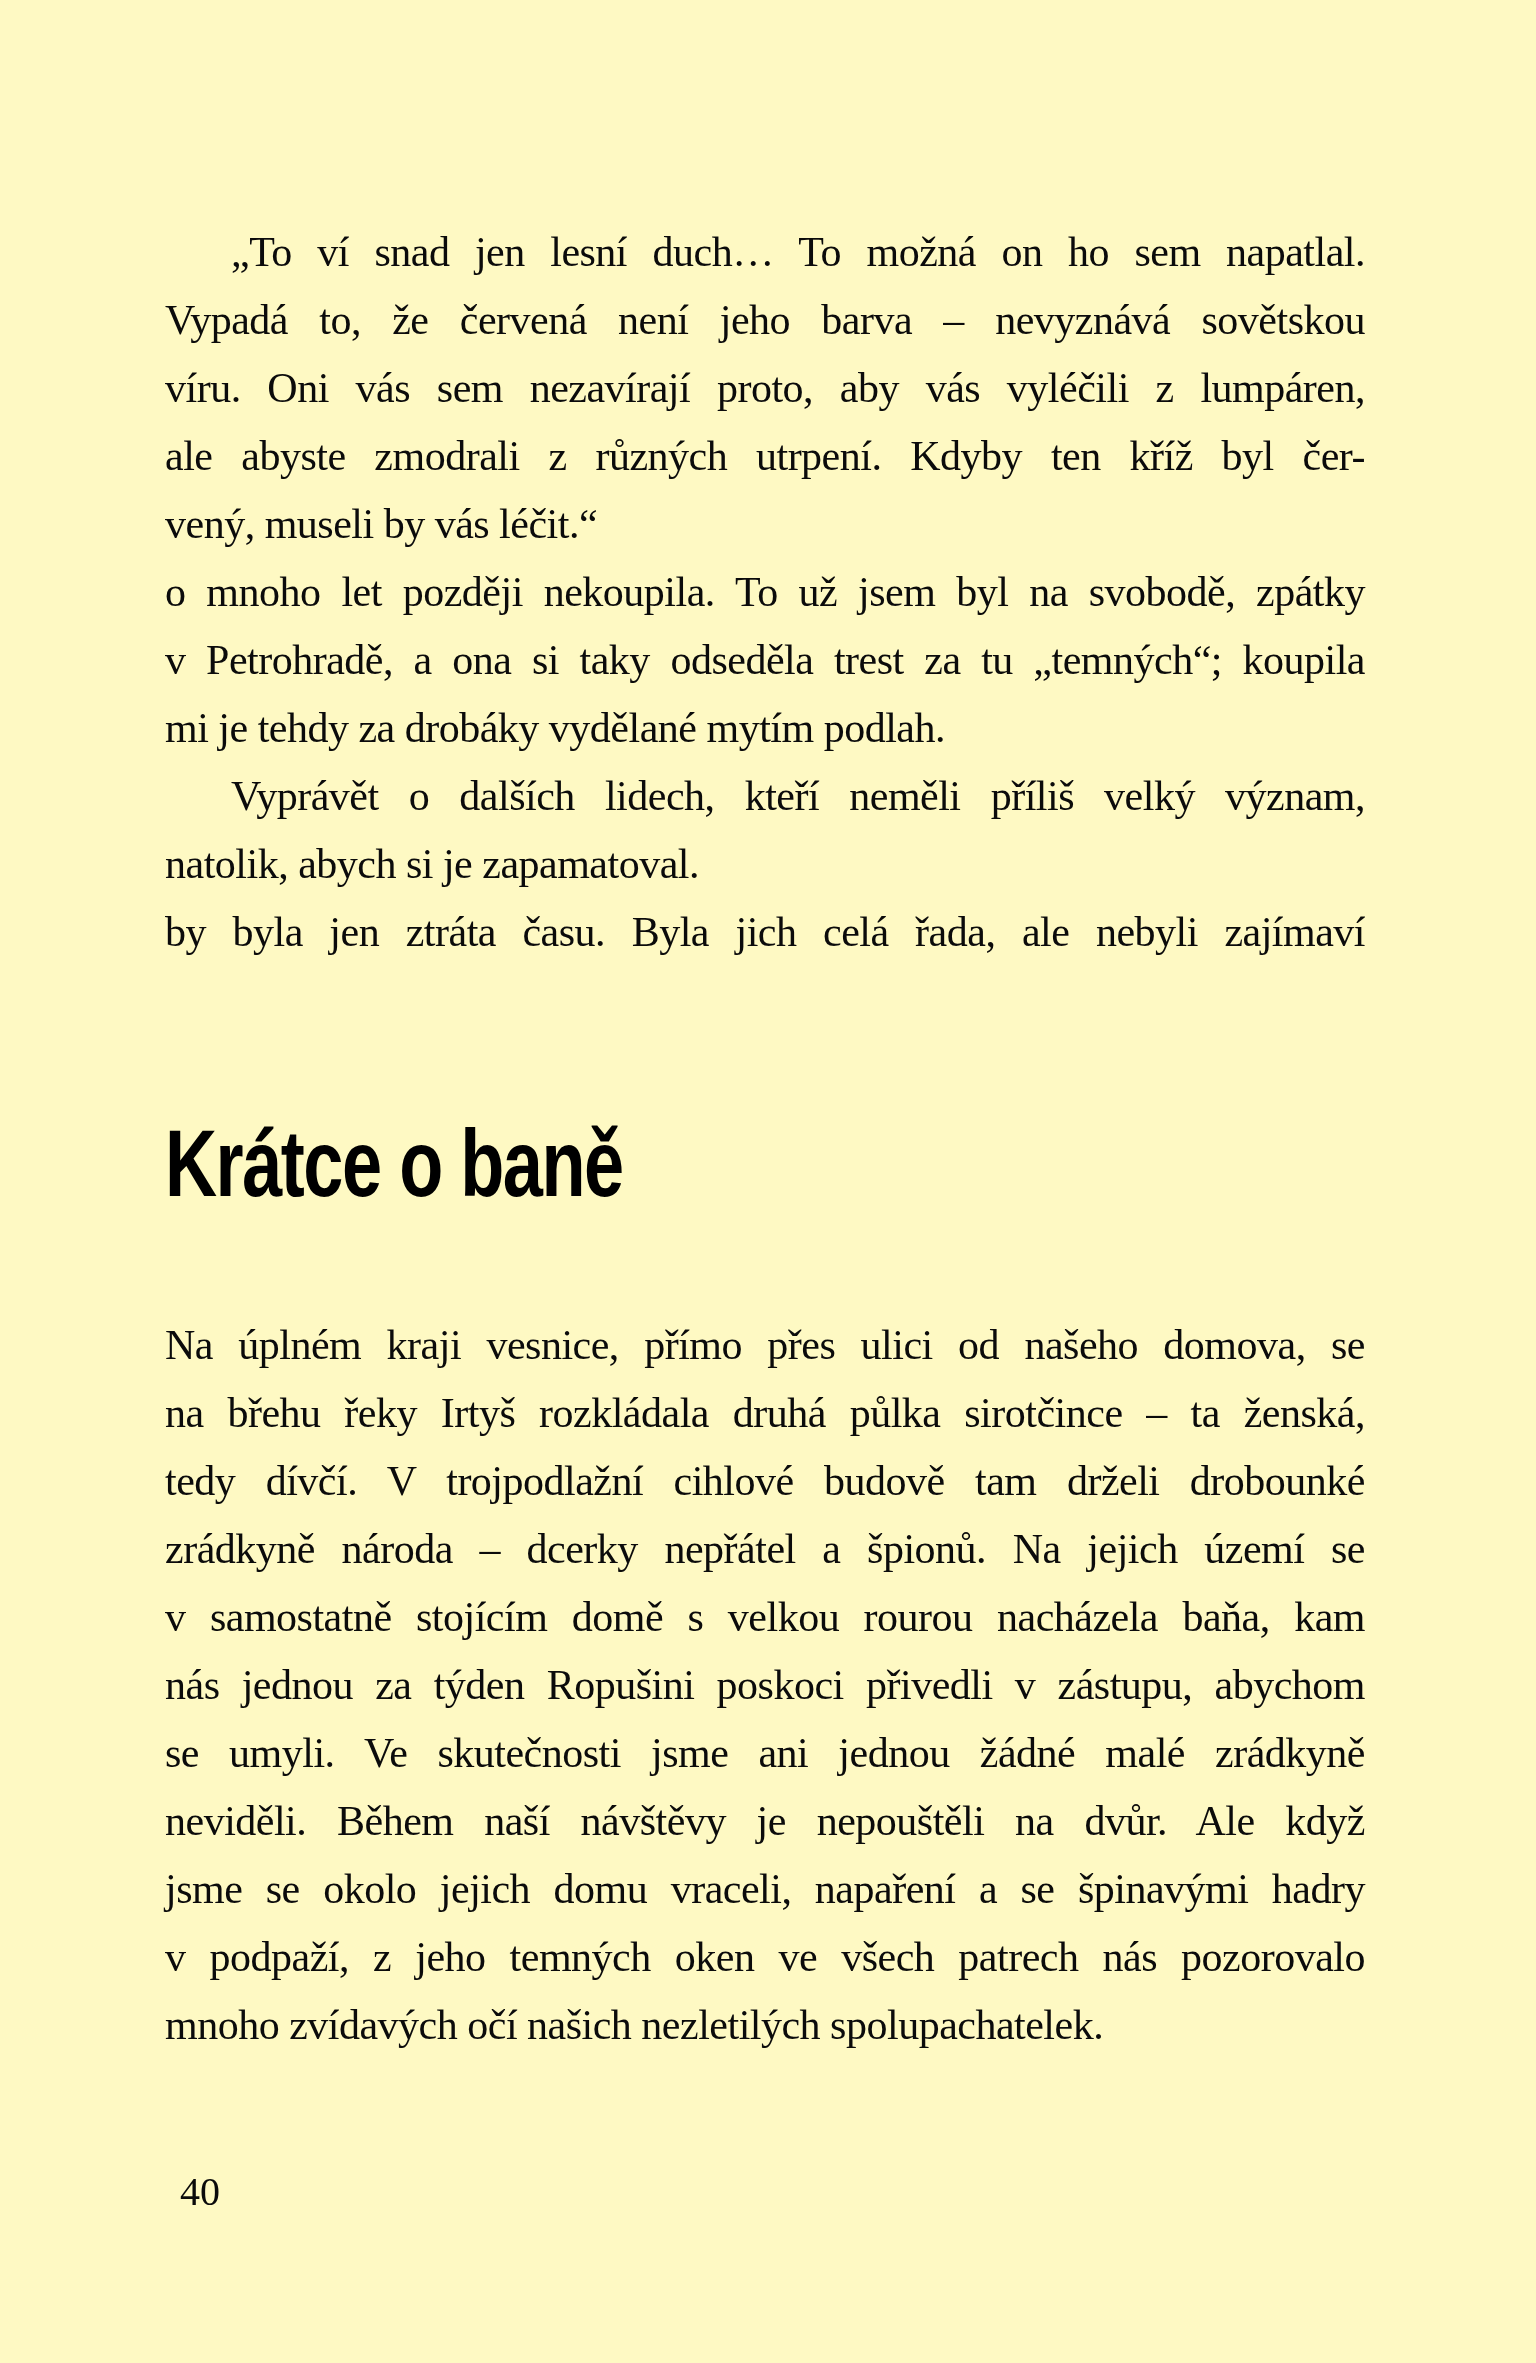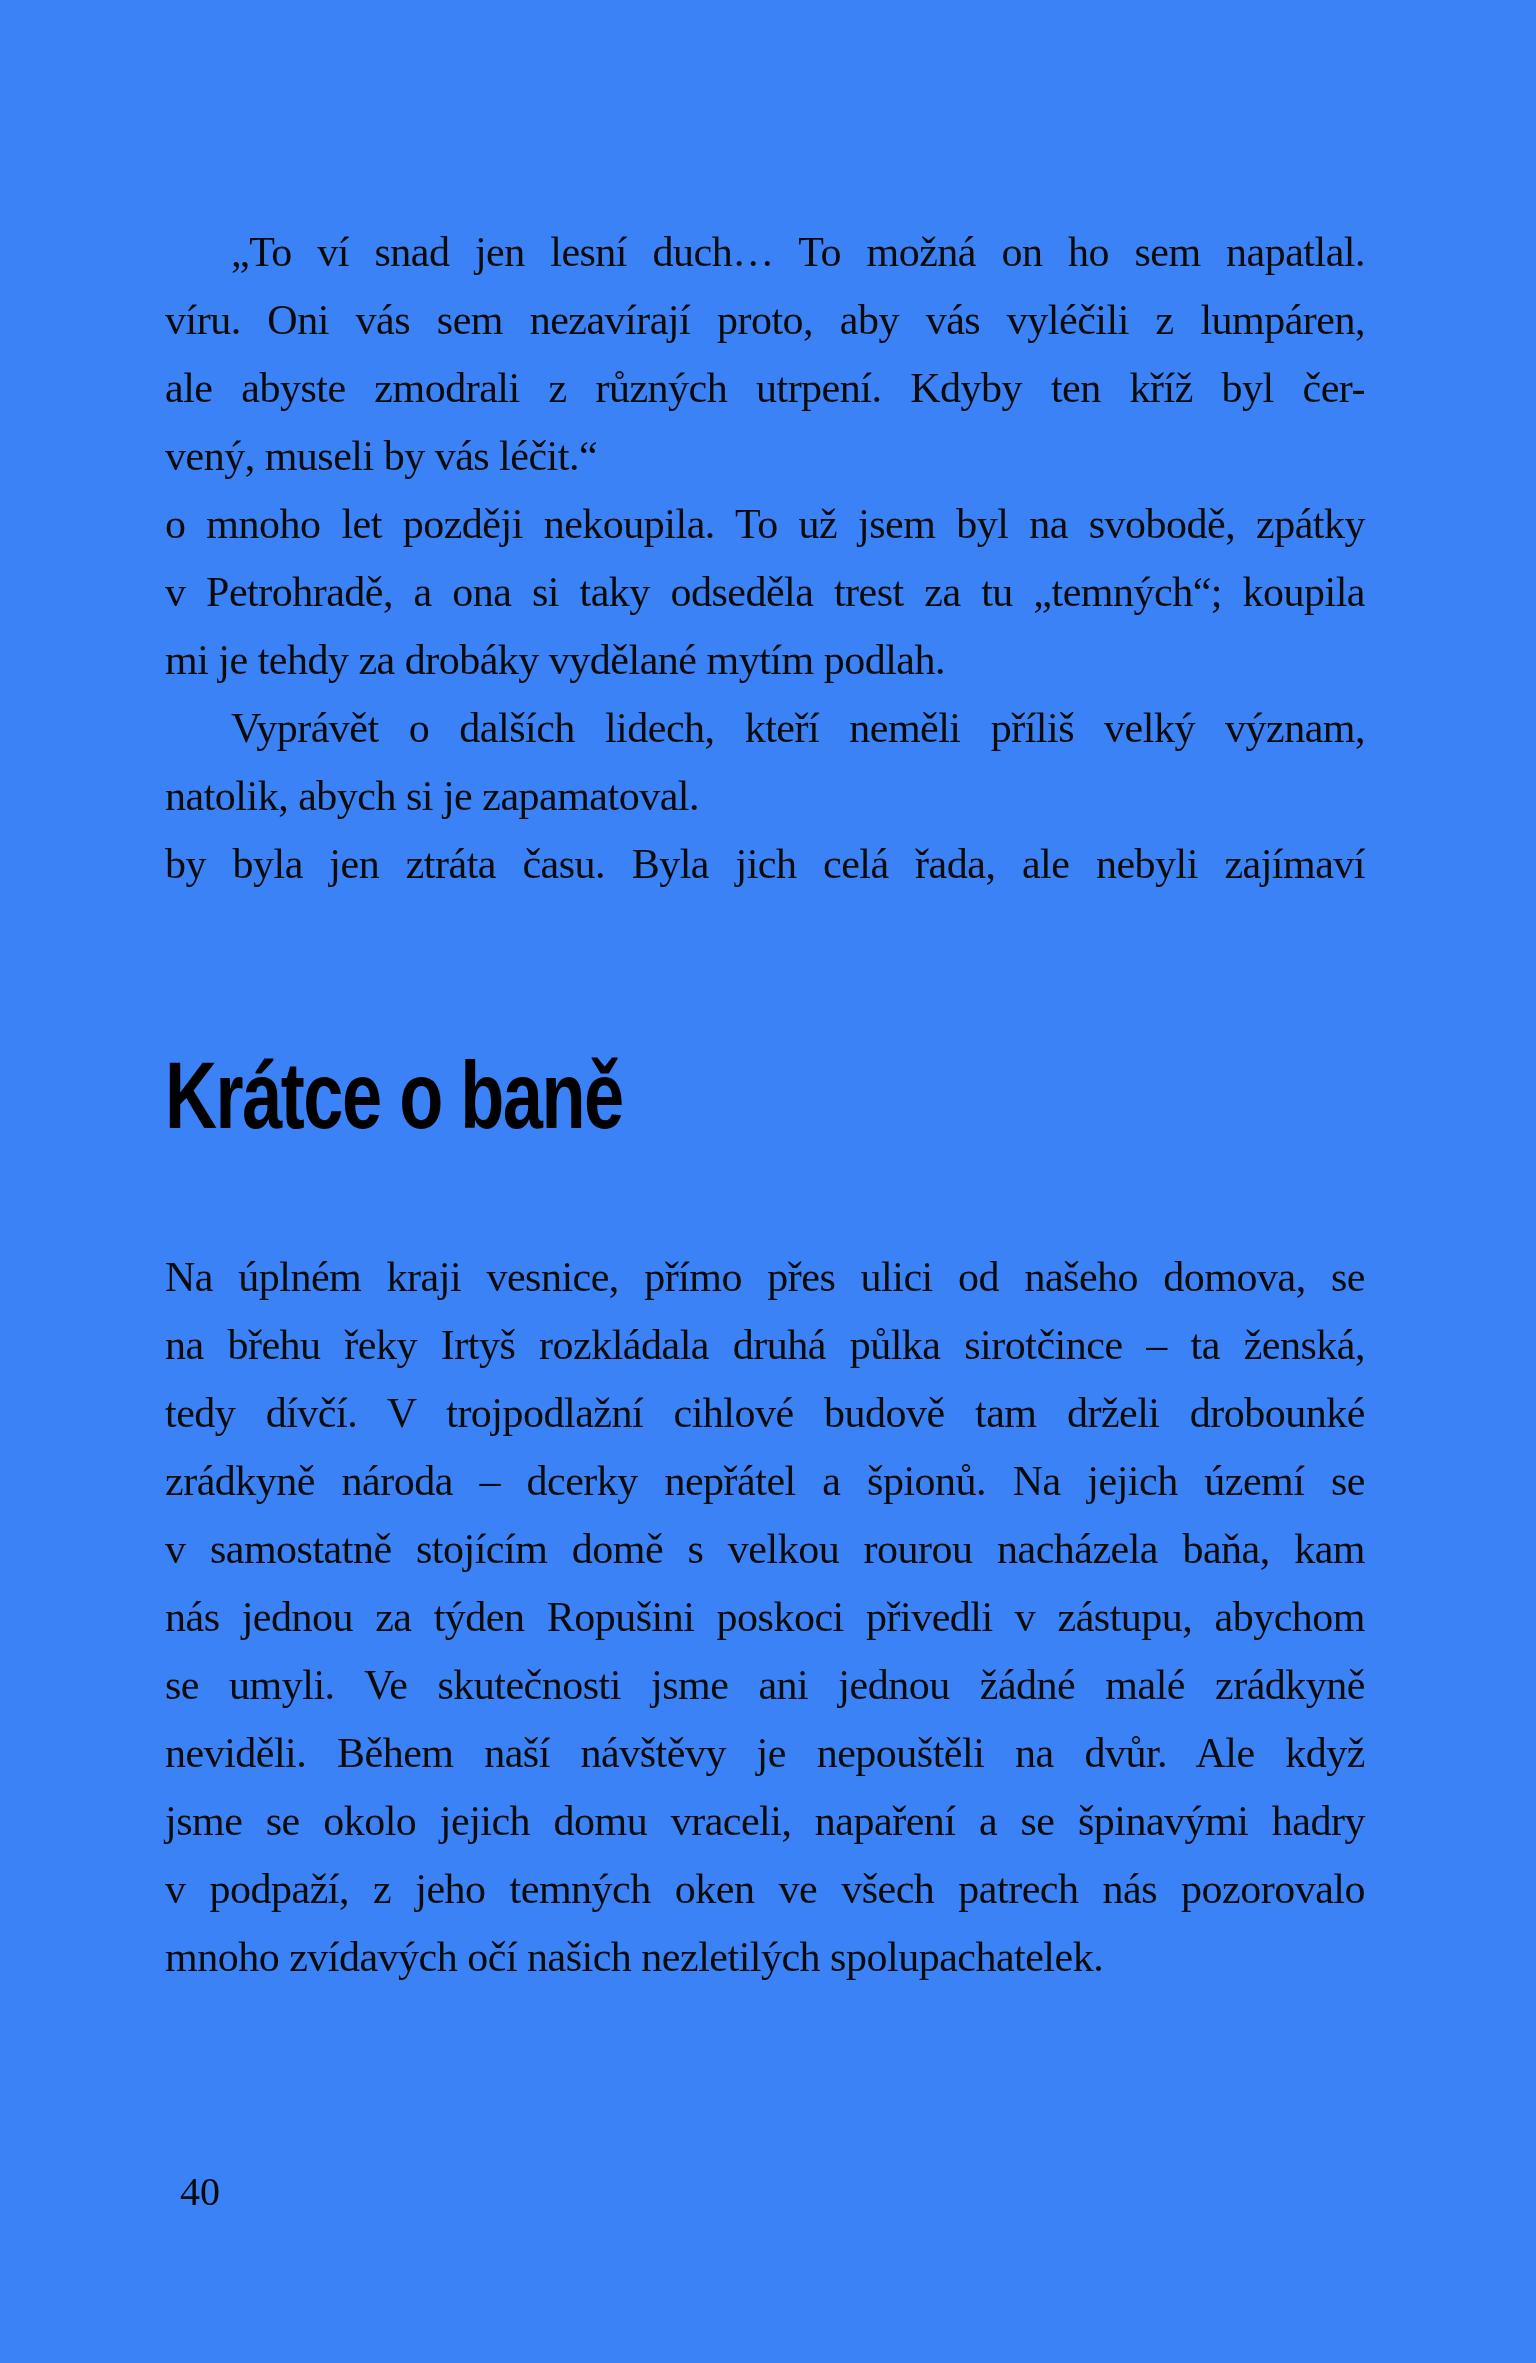--- a/index.html
+++ b/index.html
@@ -1,20 +1,20 @@
 <!DOCTYPE html>
 <html><head>
 <meta charset="utf-8">
 <style>
   html, body { margin: 0; padding: 0; background: #e8e8e8; }
   .page {
     position: relative;
     width: 1536px;
     height: 2363px;
-    background: #3b82f6;
+    background: #fef9c3;
     overflow: hidden;
     font-family: "Liberation Serif", "DejaVu Serif", serif;
     color: #0b0b0b;
   }
   .text-column {
     position: absolute;
     left: 165px;
     top: 218px;
     width: 1200px;
   }
@@ -58,20 +58,21 @@
 </style>
 </head>
 <body>
 
 <div class="page">
 
   <div class="text-column">
 
     <div class="paragraph">
       <div class="line indent">„To ví snad jen lesní duch… To možná on ho sem napatlal.</div>
+      <div class="line">Vypadá to, že červená není jeho barva – nevyznává sovětskou</div>
       <div class="line">víru. Oni vás sem nezavírají proto, aby vás vyléčili z lumpáren,</div>
       <div class="line">ale abyste zmodrali z různých utrpení. Kdyby ten kříž byl čer-</div>
       <div class="line last">vený, museli by vás léčit.“</div>
     </div>
 
     <div class="paragraph">
       <div class="line">o mnoho let později nekoupila. To už jsem byl na svobodě, zpátky</div>
       <div class="line">v Petrohradě, a ona si taky odseděla trest za tu „temných“; koupila</div>
       <div class="line last">mi je tehdy za drobáky vydělané mytím podlah.</div>
     </div>

